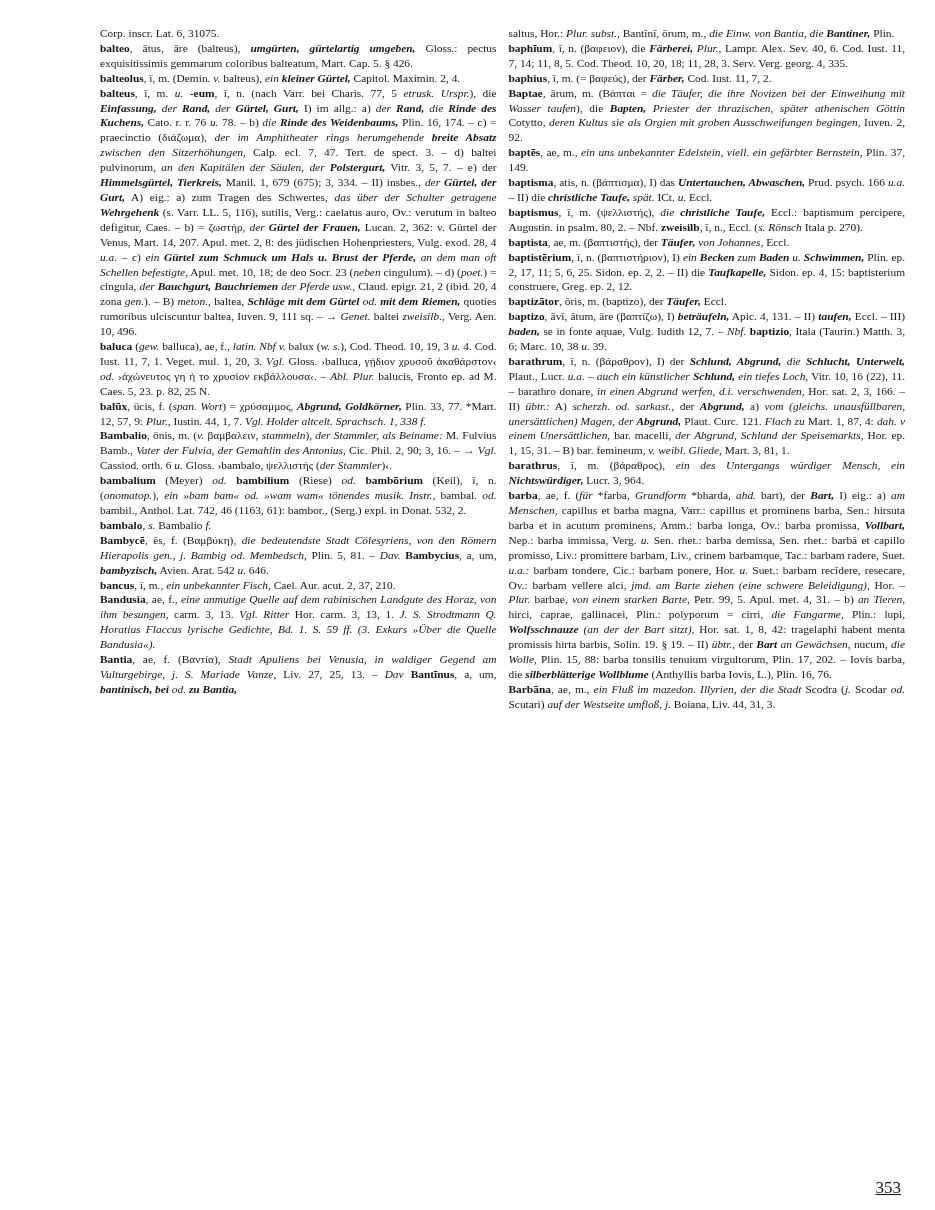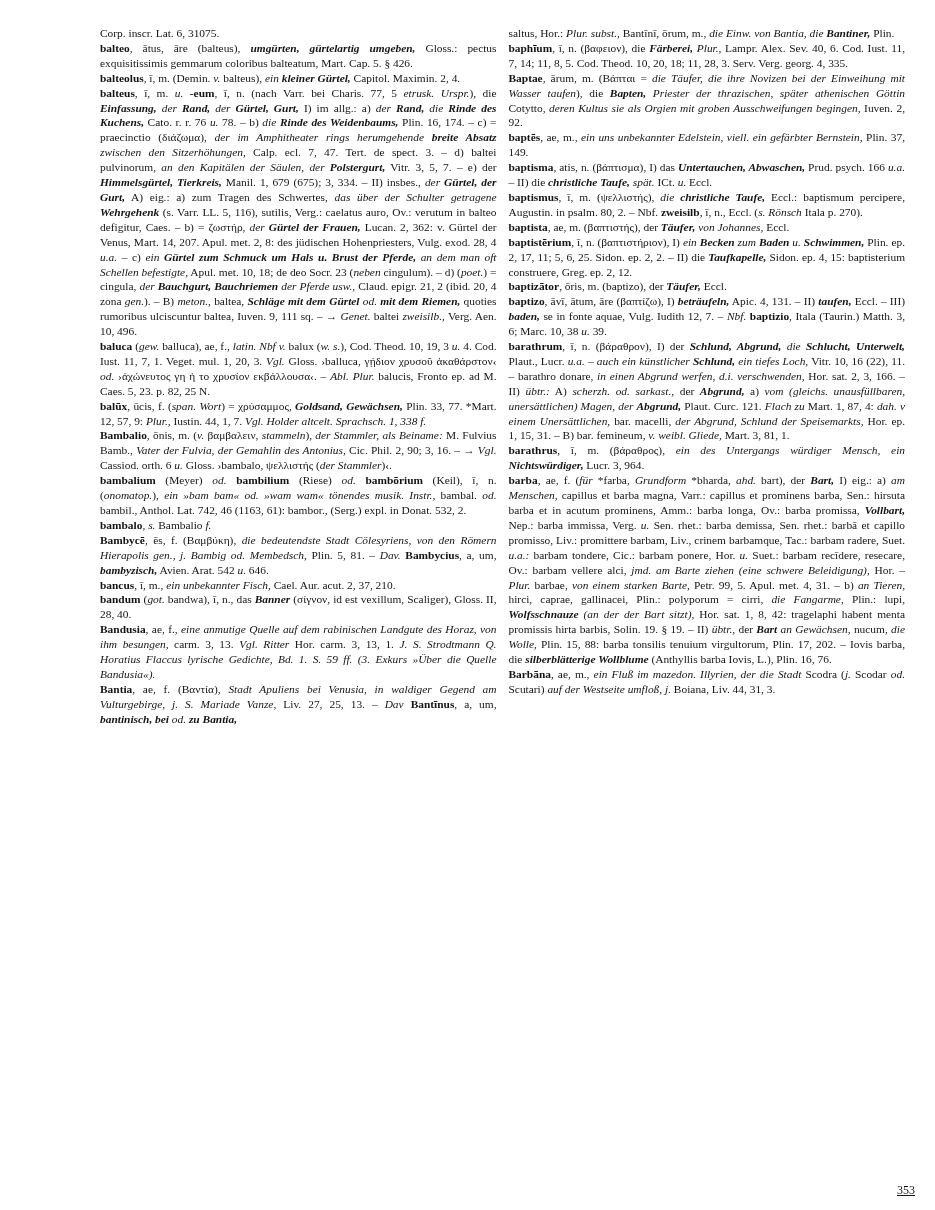--- a/index.html
+++ b/index.html
@@ -19,50 +19,50 @@
     font-size: 11.4px;
     line-height: 14.9px;
     text-align: justify;
   }
   .entry { margin: 0; }
   .b  { font-weight: bold; }
   .i  { font-style: italic; }
   .bi { font-weight: bold; font-style: italic; }
   .page-number {
     position: absolute;
-    right: 20px; bottom: 12px;
-    font-size: 12px;
+    right: 34px; bottom: 12px;
+    font-size: 17px;
     color: #141414;
     text-decoration: underline;
   }
 </style>
 </head>
 <body>
 
 <div class="page">
   <div class="cols">
     <div class="col" id="col-left">
         <p class="entry"><span>Corp. inscr. Lat. 6, 31075.</span></p>
         <p class="entry"><span class="b">balteo</span><span>, ātus, āre (balteus), </span><span class="bi">umgürten, gürtelartig umgeben,</span><span> Gloss.: pectus exquisitissimis gemmarum coloribus balteatum, Mart. Cap. 5. § 426.</span></p>
         <p class="entry"><span class="b">balteolus</span><span>, ī, m. (Demin. </span><span class="i">v.</span><span> balteus), </span><span class="i">ein </span><span class="bi">kleiner Gürtel,</span><span> Capitol. Maximin. 2, 4.</span></p>
         <p class="entry"><span class="b">balteus</span><span>, ī, m. </span><span class="i">u.</span><span> </span><span class="b">-eum</span><span>, ī, n. (nach Varr. bei Charis. 77, 5 </span><span class="i">etrusk. Urspr.</span><span>), die </span><span class="bi">Einfassung,</span><span class="i"> der </span><span class="bi">Rand,</span><span class="i"> der </span><span class="bi">Gürtel, Gurt,</span><span> I) im allg.: a) </span><span class="i">der </span><span class="bi">Rand,</span><span class="i"> die </span><span class="bi">Rinde des Kuchens,</span><span> Cato. r. r. 76 </span><span class="i">u.</span><span> 78. – b) </span><span class="i">die </span><span class="bi">Rinde des Weidenbaums,</span><span> Plin. 16, 174. – c) = praecinctio (διάζωμα), </span><span class="i">der im Amphitheater rings herumgehende </span><span class="bi">breite Absatz </span><span class="i">zwischen den Sitzerhöhungen,</span><span> Calp. ecl. 7, 47. Tert. de spect. 3. – d) baltei pulvinorum, </span><span class="i">an den Kapitälen der Säulen, der </span><span class="bi">Polstergurt,</span><span> Vitr. 3, 5, 7. – e) der </span><span class="bi">Himmelsgürtel, Tierkreis,</span><span> Manil. 1, 679 (675); 3, 334. – II) insbes., </span><span class="i">der </span><span class="bi">Gürtel, der Gurt,</span><span> A) eig.: a) zum Tragen des Schwertes, </span><span class="i">das über der Schulter getragene </span><span class="bi">Wehrgehenk</span><span> (s. Varr. LL. 5, 116), sutilis, Verg.: caelatus auro, Ov.: verutum in balteo defigitur, Caes. – b) = ζωστήρ, </span><span class="i">der </span><span class="bi">Gürtel der Frauen,</span><span> Lucan. 2, 362: v. Gürtel der Venus, Mart. 14, 207. Apul. met. 2, 8: des jüdischen Hohenpriesters, Vulg. exod. 28, 4 </span><span class="i">u.a.</span><span> – c) </span><span class="i">ein </span><span class="bi">Gürtel zum Schmuck um Hals u. Brust der Pferde,</span><span class="i"> an dem man oft Schellen befestigte,</span><span> Apul. met. 10, 18; de deo Socr. 23 (</span><span class="i">neben</span><span> cingulum). – d) (</span><span class="i">poet.</span><span>) = cingula, </span><span class="i">der </span><span class="bi">Bauchgurt, Bauchriemen</span><span class="i"> der Pferde usw.,</span><span> Claud. epigr. 21, 2 (ibid. 20, 4 zona </span><span class="i">gen.</span><span>). – B) </span><span class="i">meton.,</span><span> baltea, </span><span class="bi">Schläge mit dem Gürtel</span><span class="i"> od. </span><span class="bi">mit dem Riemen,</span><span> quoties rumoribus ulciscuntur baltea, Iuven. 9, 111 sq. – → </span><span class="i">Genet.</span><span> baltei </span><span class="i">zweisilb.,</span><span> Verg. Aen. 10, 496.</span></p>
         <p class="entry"><span class="b">baluca</span><span> (</span><span class="i">gew.</span><span> balluca), ae, f., </span><span class="i">latin. Nbf v.</span><span> balux (</span><span class="i">w. s.</span><span>), Cod. Theod. 10, 19, 3 </span><span class="i">u.</span><span> 4. Cod. Iust. 11, 7, 1. Veget. mul. 1, 20, 3. </span><span class="i">Vgl.</span><span> Gloss. ›balluca, γῄδιον χρυσοῦ ἀκαθάρστον‹ </span><span class="i">od.</span><span> ›ἀχώνευτος γη ἡ το χρυσίον εκβάλλουσα‹. – </span><span class="i">Abl. Plur.</span><span> balucis, Fronto ep. ad M. Caes. 5, 23. p. 82, 25 N.</span></p>
-        <p class="entry"><span class="b">balūx</span><span>, ūcis, f. (</span><span class="i">span. Wort</span><span>) = χρύσαμμος, </span><span class="bi">Goldsand, Gewächsen,</span><span> Plin. 33, 77. *Mart. 12, 57, 9: </span><span class="i">Plur.,</span><span> Iustin. 44, 1, 7. </span><span class="i">Vgl. Holder altcelt. Sprachsch. 1, 338 f.</span></p>
+        <p class="entry"><span class="b">balūx</span><span>, ūcis, f. (</span><span class="i">span. Wort</span><span>) = χρύσαμμος, </span><span class="bi">Abgrund, Goldkörner,</span><span> Plin. 33, 77. *Mart. 12, 57, 9: </span><span class="i">Plur.,</span><span> Iustin. 44, 1, 7. </span><span class="i">Vgl. Holder altcelt. Sprachsch. 1, 338 f.</span></p>
         <p class="entry"><span class="b">Bambalio</span><span>, ōnis, m. (</span><span class="i">v.</span><span> βαμβαλειν, </span><span class="i">stammeln</span><span>), </span><span class="i">der Stammler, als Beiname:</span><span> M. Fulvius Bamb., </span><span class="i">Vater der Fulvia, der Gemahlin des Antonius,</span><span> Cic. Phil. 2, 90; 3, 16. – → </span><span class="i">Vgl.</span><span> Cassiod. orth. 6 </span><span class="i">u.</span><span> Gloss. ›bambalo, ψελλιστής (</span><span class="i">der Stammler</span><span>)‹.</span></p>
         <p class="entry"><span class="b">bambalium</span><span> (Meyer) </span><span class="i">od.</span><span> </span><span class="b">bambilium</span><span> (Riese) </span><span class="i">od.</span><span> </span><span class="b">bambōrium</span><span> (Keil), ī, n. (</span><span class="i">onomatop.</span><span>), </span><span class="i">ein »bam bam« od. »wam wam« tönendes musik. Instr.,</span><span> bambal. </span><span class="i">od.</span><span> bambil., Anthol. Lat. 742, 46 (1163, 61): bambor., (Serg.) expl. in Donat. 532, 2.</span></p>
         <p class="entry"><span class="b">bambalo</span><span>, </span><span class="i">s.</span><span> Bambalio </span><span class="i">f.</span></p>
         <p class="entry"><span class="b">Bambycē</span><span>, ēs, f. (Βαμβύκη), </span><span class="i">die bedeutendste Stadt Cölesyriens, von den Römern Hierapolis gen., j. Bambig od. Membedsch,</span><span> Plin. 5, 81. – </span><span class="i">Dav.</span><span> </span><span class="b">Bambycius</span><span>, a, um, </span><span class="bi">bambyzisch,</span><span> Avien. Arat. 542 </span><span class="i">u.</span><span> 646.</span></p>
         <p class="entry"><span class="b">bancus</span><span>, ī, m., </span><span class="i">ein unbekannter Fisch,</span><span> Cael. Aur. acut. 2, 37, 210.</span></p>
-        <p class="entry"><span class="b">bandum</span><span> (</span><span class="i">got.</span><span> bandwa), ī, n., das </span><span class="bi">Banner</span><span> (σίγνον, id est vexillum, Scaliger), Gloss. II, 28, 40.</span></p>
         <p class="entry"><span class="b">Bandusia</span><span>, ae, f., </span><span class="i">eine anmutige Quelle auf dem rabinischen Landgute des Horaz, von ihm besungen,</span><span> carm. 3, 13. </span><span class="i">Vgl. Ritter</span><span> Hor. carm. 3, 13, 1. </span><span class="i">J. S. Strodtmann Q. Horatius Flaccus lyrische Gedichte, Bd. 1. S. 59 ff. (3. Exkurs »Über die Quelle Bandusia«).</span></p>
         <p class="entry"><span class="b">Bantia</span><span>, ae, f. (Βαντία), </span><span class="i">Stadt Apuliens bei Venusia, in waldiger Gegend am Vulturgebirge, j. S. Mariade Vanze,</span><span> Liv. 27, 25, 13. – </span><span class="i">Dav</span><span> </span><span class="b">Bantīnus</span><span>, a, um, </span><span class="bi">bantinisch, bei</span><span class="i"> od. </span><span class="bi">zu Bantia,</span></p>
       </div>
     <div class="col" id="col-right">
         <p class="entry"><span>saltus, Hor.: </span><span class="i">Plur. subst.,</span><span> Bantīnī, ōrum, m., </span><span class="i">die Einw. von Bantia, die </span><span class="bi">Bantiner,</span><span> Plin.</span></p>
         <p class="entry"><span class="b">baphīum</span><span>, ī, n. (βαφειον), die </span><span class="bi">Färberei,</span><span class="i"> Plur.,</span><span> Lampr. Alex. Sev. 40, 6. Cod. Iust. 11, 7, 14; 11, 8, 5. Cod. Theod. 10, 20, 18; 11, 28, 3. Serv. Verg. georg. 4, 335.</span></p>
+        <p class="entry"><span class="b">baphius</span><span>, ī, m. (= βαφεύς), der </span><span class="bi">Färber,</span><span> Cod. Iust. 11, 7, 2.</span></p>
         <p class="entry"><span class="b">Baptae</span><span>, ārum, m. (Βάπται = </span><span class="i">die Täufer, die ihre Novizen bei der Einweihung mit Wasser taufen</span><span>), die </span><span class="bi">Bapten,</span><span class="i"> Priester der thrazischen, später athenischen Göttin</span><span> Cotytto, </span><span class="i">deren Kultus sie als Orgien mit groben Ausschweifungen begingen,</span><span> Iuven. 2, 92.</span></p>
         <p class="entry"><span class="b">baptēs</span><span>, ae, m., </span><span class="i">ein uns unbekannter Edelstein, viell. ein gefärbter Bernstein,</span><span> Plin. 37, 149.</span></p>
         <p class="entry"><span class="b">baptisma</span><span>, atis, n. (βάπτισμα), I) das </span><span class="bi">Untertauchen, Abwaschen,</span><span> Prud. psych. 166 </span><span class="i">u.a.</span><span> – II) die </span><span class="bi">christliche Taufe,</span><span class="i"> spät.</span><span> ICt. </span><span class="i">u.</span><span> Eccl.</span></p>
         <p class="entry"><span class="b">baptismus</span><span>, ī, m. (ψελλιστής), </span><span class="i">die </span><span class="bi">christliche Taufe,</span><span> Eccl.: baptismum percipere, Augustin. in psalm. 80, 2. – Nbf. </span><span class="b">zweisilb</span><span>, ī, n., Eccl. (</span><span class="i">s. Rönsch</span><span> Itala p. 270).</span></p>
         <p class="entry"><span class="b">baptista</span><span>, ae, m. (βαπτιστής), der </span><span class="bi">Täufer,</span><span class="i"> von Johannes,</span><span> Eccl.</span></p>
         <p class="entry"><span class="b">baptistērium</span><span>, ī, n. (βαπτιστήριον), I) </span><span class="i">ein </span><span class="bi">Becken </span><span class="i">zum </span><span class="bi">Baden </span><span class="i">u. </span><span class="bi">Schwimmen,</span><span> Plin. ep. 2, 17, 11; 5, 6, 25. Sidon. ep. 2, 2. – II) die </span><span class="bi">Taufkapelle,</span><span> Sidon. ep. 4, 15: baptisterium construere, Greg. ep. 2, 12.</span></p>
         <p class="entry"><span class="b">baptizātor</span><span>, ōris, m. (baptizo), der </span><span class="bi">Täufer,</span><span> Eccl.</span></p>
         <p class="entry"><span class="b">baptizo</span><span>, āvī, ātum, āre (βαπτίζω), I) </span><span class="bi">beträufeln,</span><span> Apic. 4, 131. – II) </span><span class="bi">taufen,</span><span> Eccl. – III) </span><span class="bi">baden,</span><span> se in fonte aquae, Vulg. Iudith 12, 7. – </span><span class="i">Nbf.</span><span> </span><span class="b">baptizio</span><span>, Itala (Taurin.) Matth. 3, 6; Marc. 10, 38 </span><span class="i">u.</span><span> 39.</span></p>
         <p class="entry"><span class="b">barathrum</span><span>, ī, n. (βάραθρον), I) der </span><span class="bi">Schlund, Abgrund,</span><span class="i"> die </span><span class="bi">Schlucht, Unterwelt,</span><span> Plaut., Lucr. </span><span class="i">u.a. – auch ein künstlicher </span><span class="bi">Schlund,</span><span class="i"> ein tiefes Loch,</span><span> Vitr. 10, 16 (22), 11. – barathro donare, </span><span class="i">in einen Abgrund werfen, d.i. verschwenden,</span><span> Hor. sat. 2, 3, 166. – II) </span><span class="i">übtr.:</span><span> A) </span><span class="i">scherzh. od. sarkast.,</span><span> der </span><span class="bi">Abgrund,</span><span> a) </span><span class="i">vom (gleichs. unausfüllbaren, unersättlichen) Magen, der </span><span class="bi">Abgrund,</span><span> Plaut. Curc. 121. </span><span class="i">Flach zu</span><span> Mart. 1, 87, 4: </span><span class="i">dah. v einem Unersättlichen,</span><span> bar. macelli, </span><span class="i">der Abgrund, Schlund der Speisemarkts,</span><span> Hor. ep. 1, 15, 31. – B) bar. femineum, </span><span class="i">v. weibl. Gliede,</span><span> Mart. 3, 81, 1.</span></p>
         <p class="entry"><span class="b">barathrus</span><span>, ī, m. (βάραθρος), </span><span class="i">ein des Untergangs würdiger Mensch, ein </span><span class="bi">Nichtswürdiger,</span><span> Lucr. 3, 964.</span></p>

